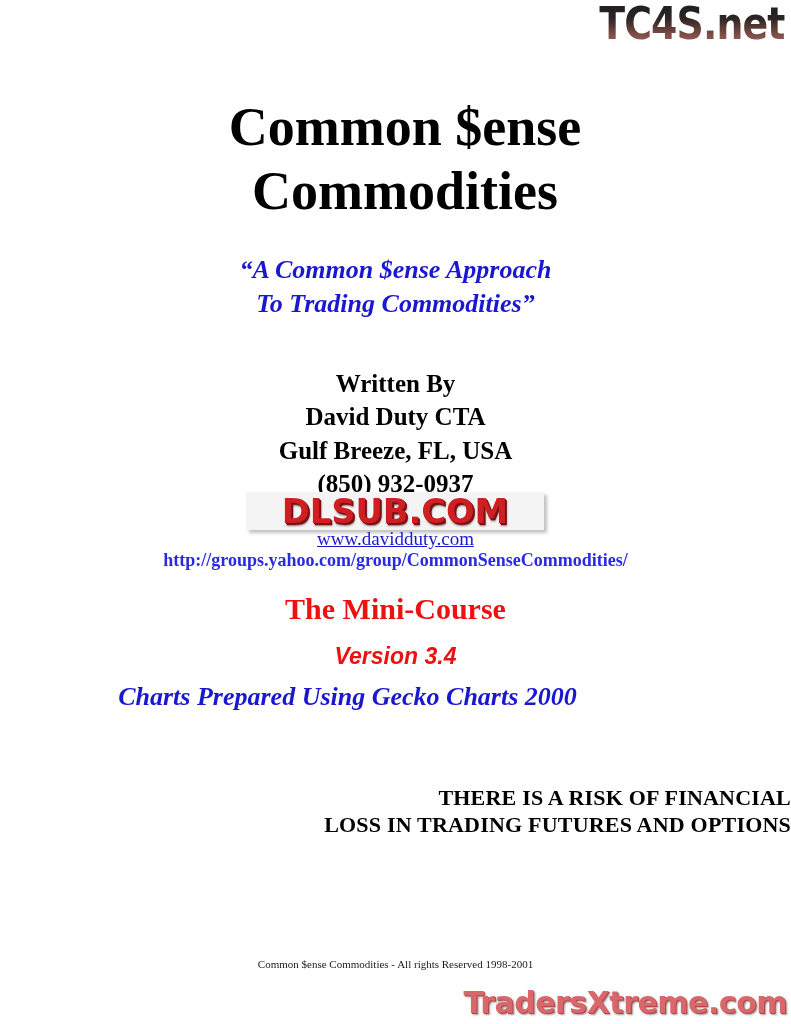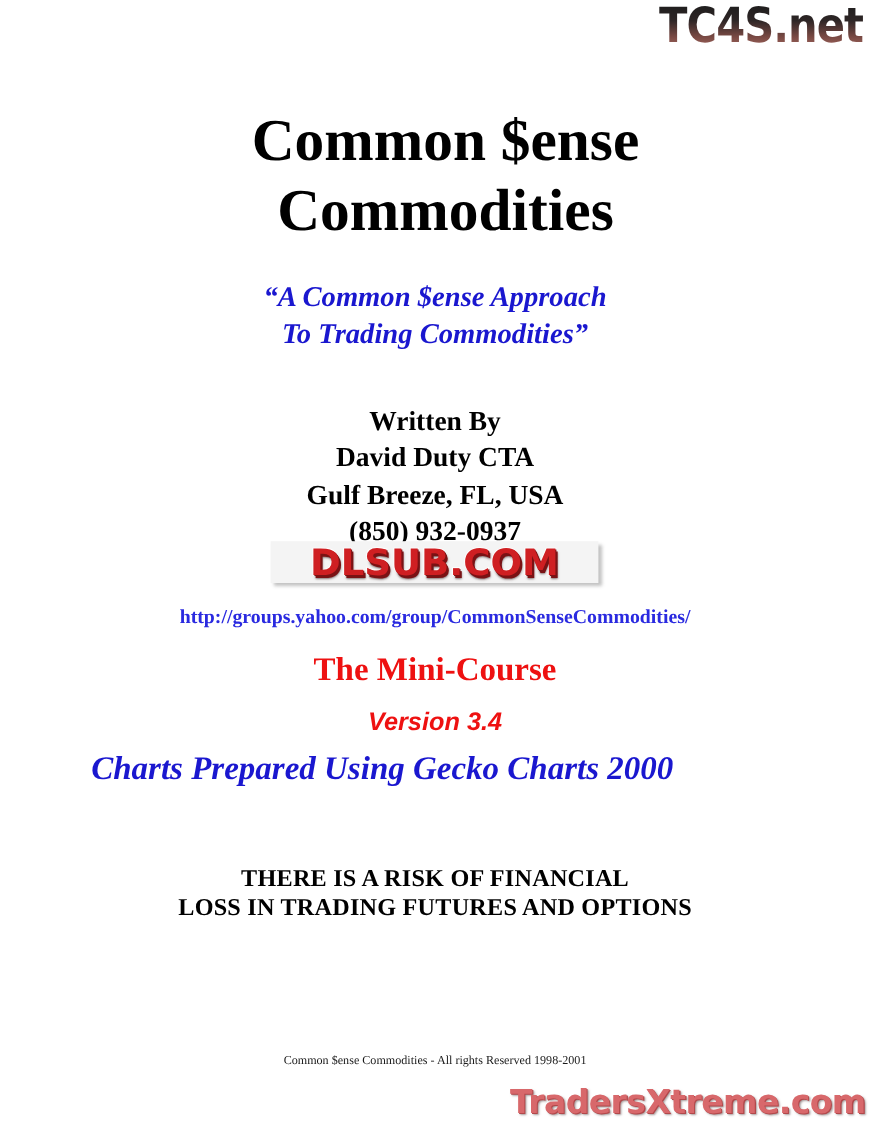--- a/index.html
+++ b/index.html
@@ -186,31 +186,31 @@
   
   .charts-note {
     position: absolute;
     top: 682px;
     left: 0;
     width: 695px;
     text-align: center;
     font-family: "Liberation Serif", "DejaVu Serif", serif;
     font-weight: bold;
     font-style: italic;
-    font-size: 30px;
+    font-size: 26px;
     color: #1a17cf;
   }
 
   
   .disclaimer {
     position: absolute;
     top: 785px;
     left: 0;
     width: 791px;
-    text-align: center;
+    text-align: right;
   }
   .disclaimer-line {
     font-family: "Liberation Serif", "DejaVu Serif", serif;
     font-weight: bold;
     font-size: 22px;
     line-height: 1.22;
     letter-spacing: 0.2px;
     color: #000000;
   }
 
@@ -266,20 +266,21 @@
     <div class="author-line">Written By</div>
     <div class="author-line">David Duty CTA</div>
     <div class="author-line">Gulf Breeze, FL, USA</div>
     <div class="author-line">(850) 932-0937</div>
   </div>
 
   <div class="wm-dlsub">
     <span class="wm-dlsub-text">DLSUB.COM</span>
   </div>
 
+  <a class="site-link" href="#">www.davidduty.com</a>
 
   <div class="group-link">http://groups.yahoo.com/group/CommonSenseCommodities/</div>
 
   <div class="mini-course">The Mini-Course</div>
 
   <div class="version">Version 3.4</div>
 
   <div class="charts-note">Charts Prepared Using Gecko Charts 2000</div>
 
   <div class="disclaimer">

